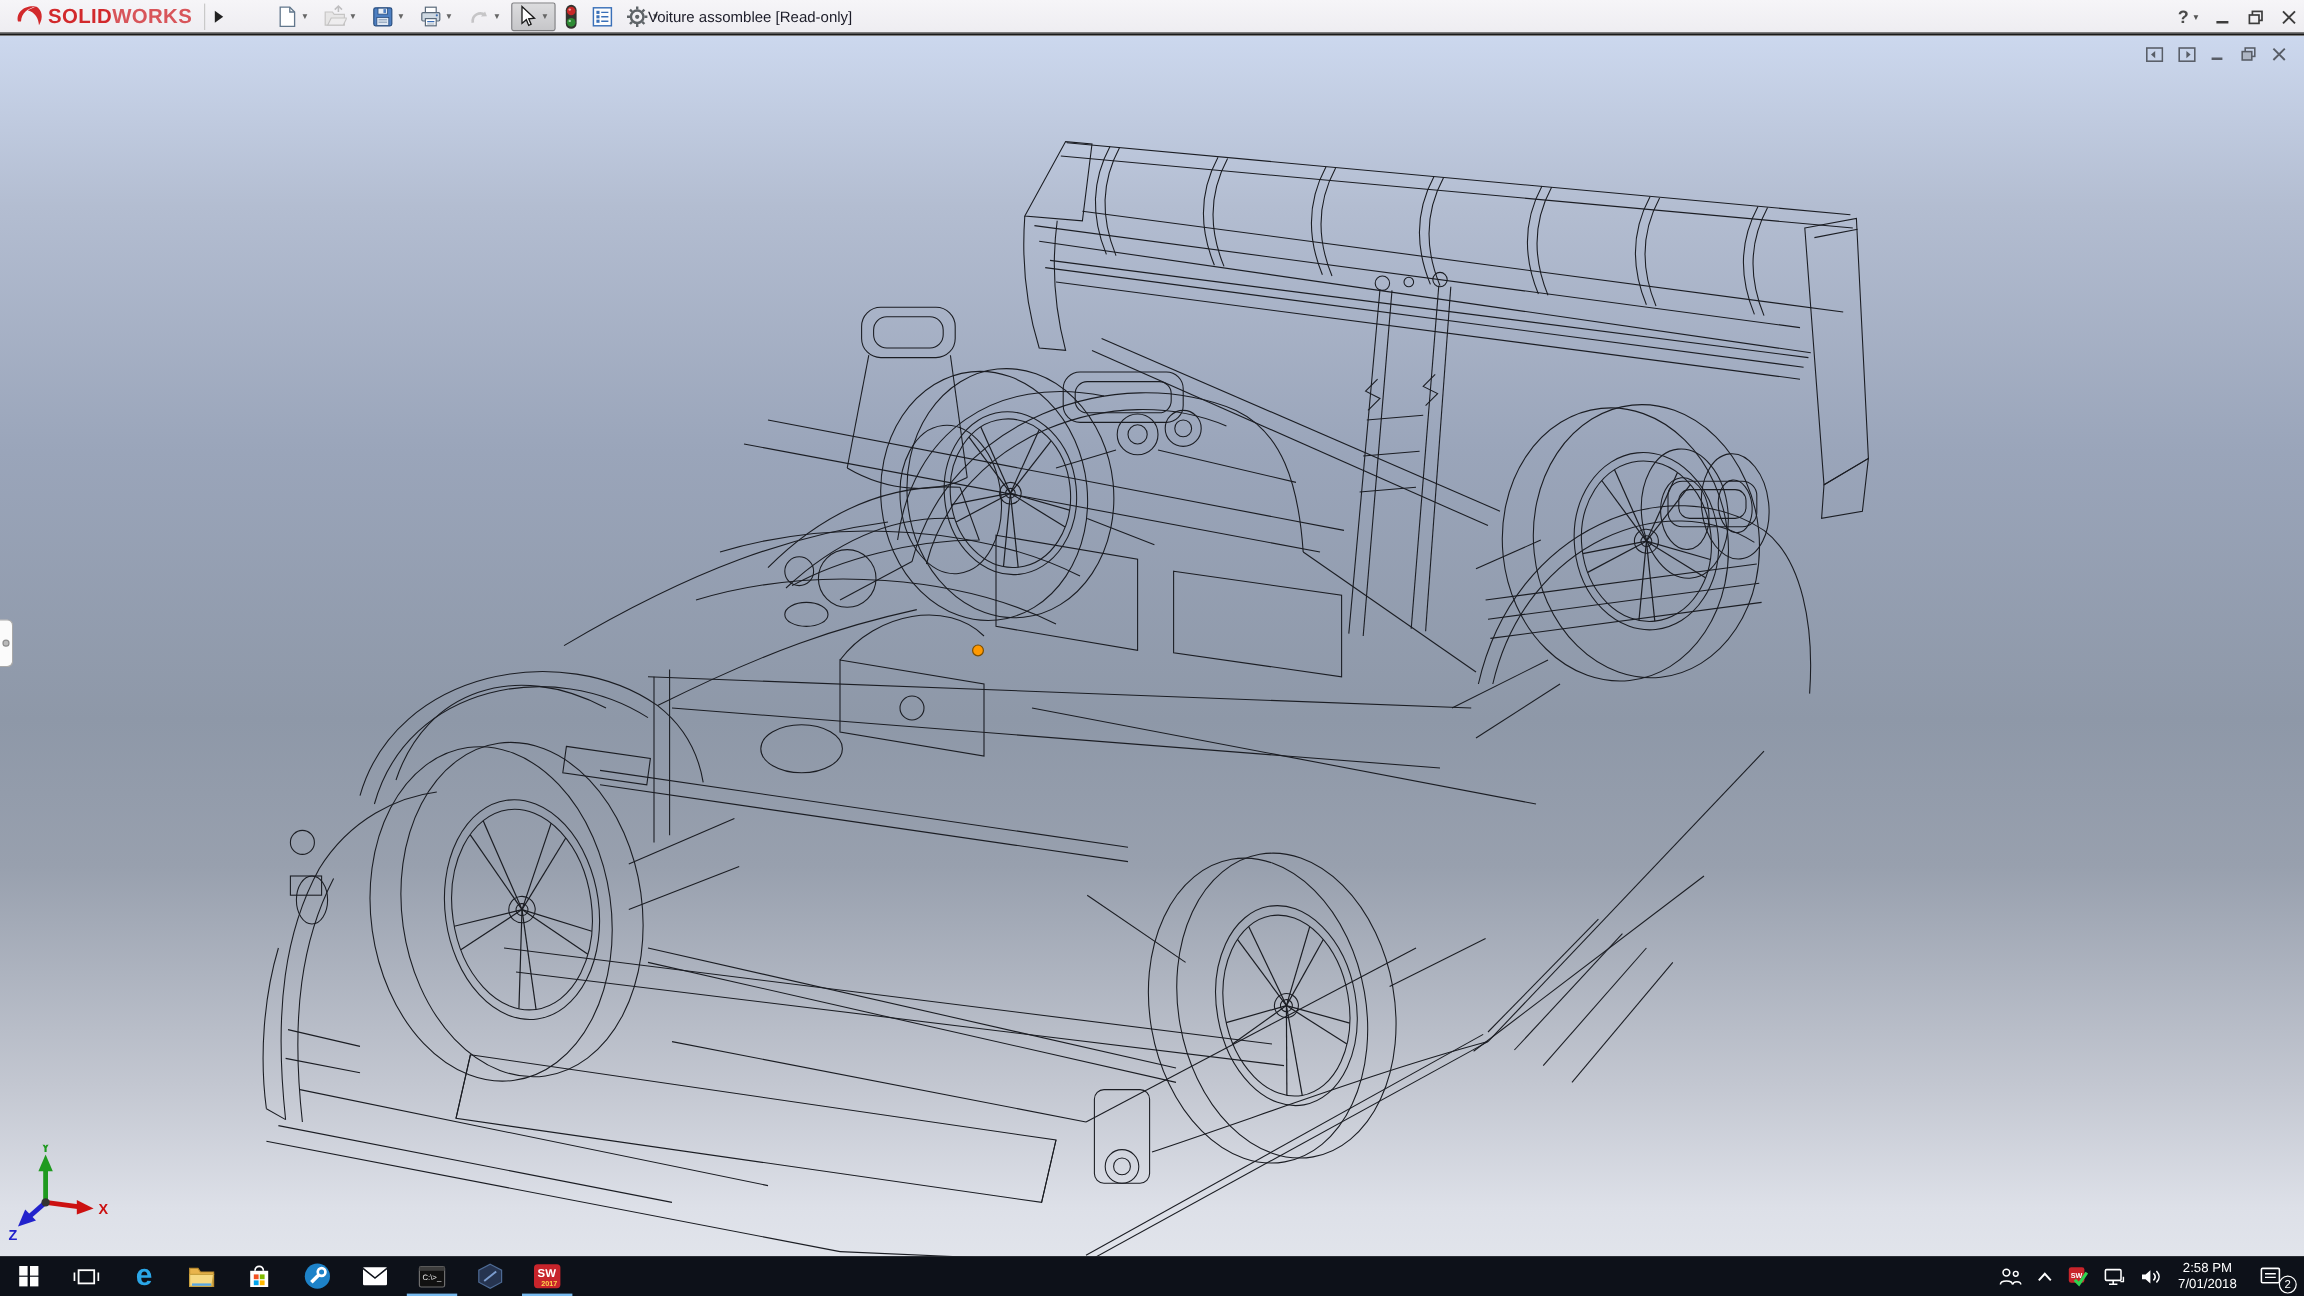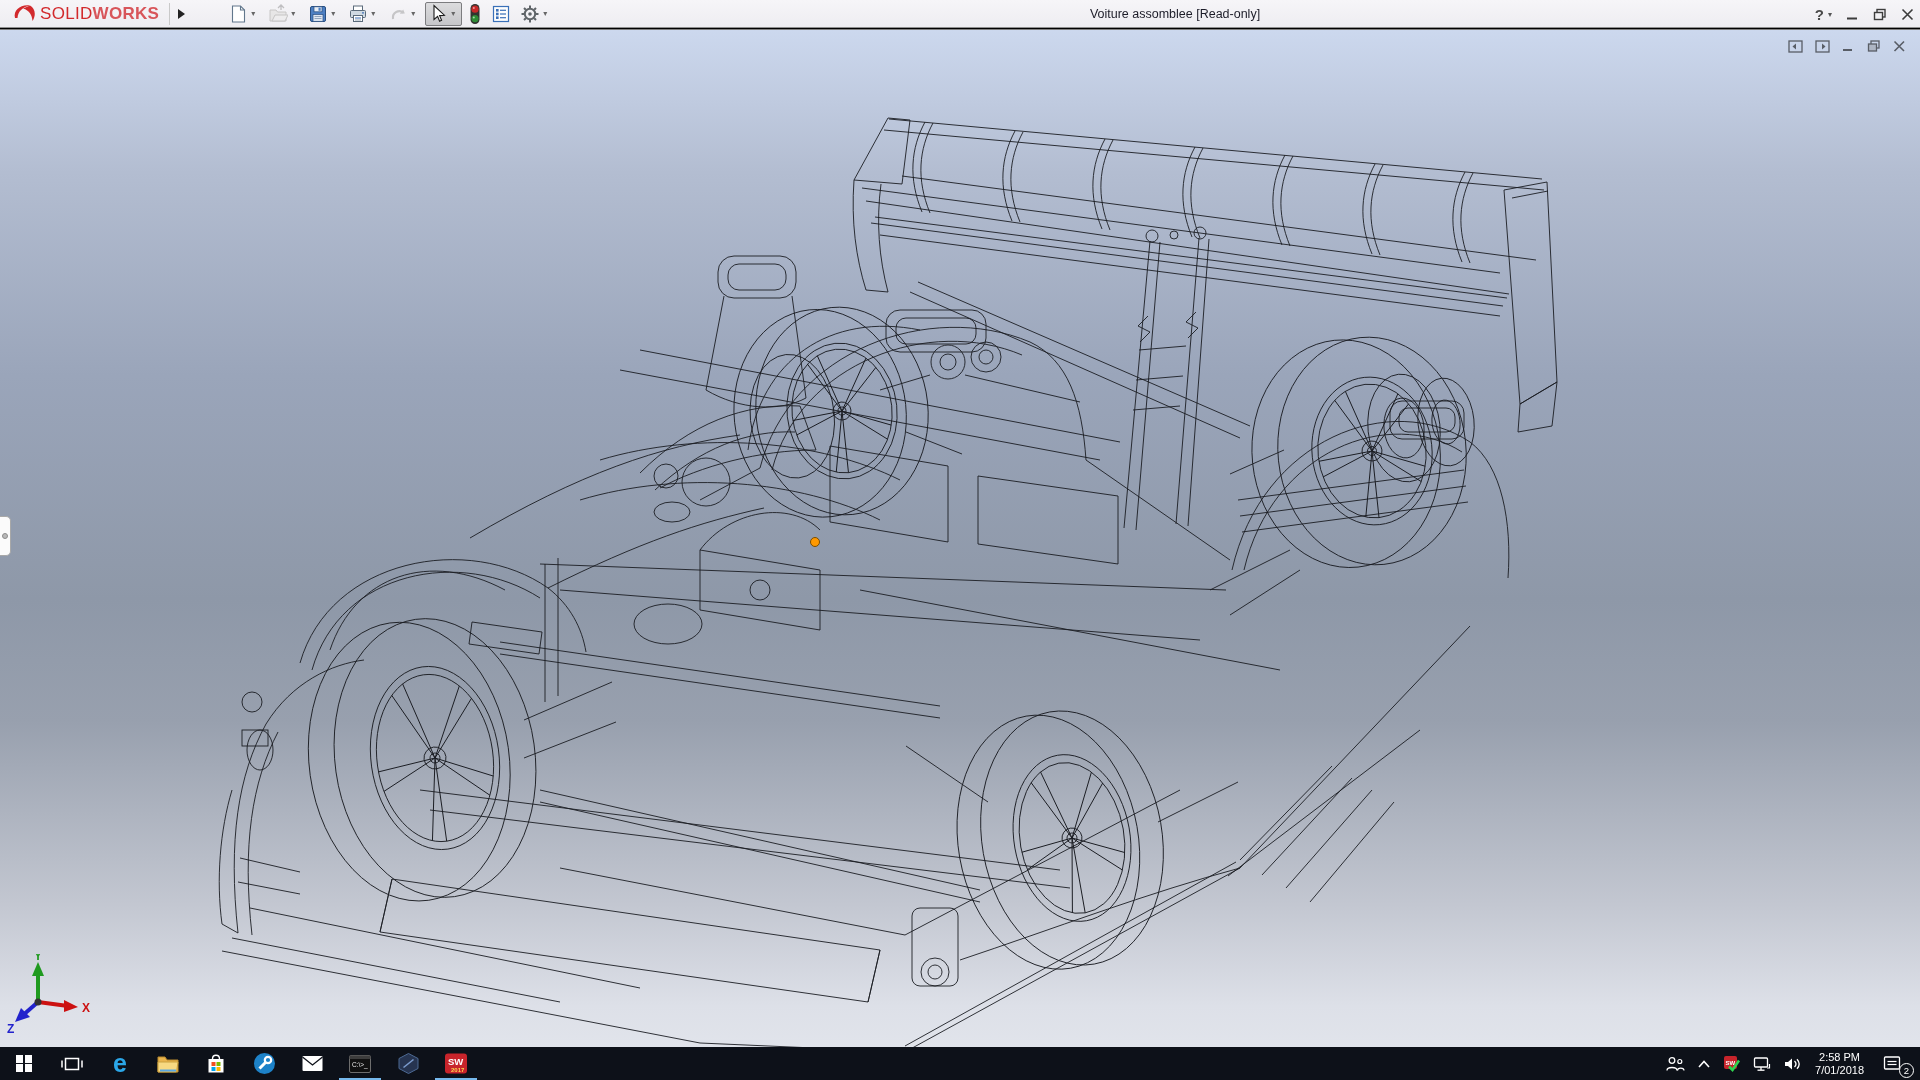--- a/index.html
+++ b/index.html
@@ -5,31 +5,31 @@
   * { margin:0; padding:0; box-sizing:border-box; }
   html,body { width:1920px; height:1080px; overflow:hidden; font-family:"Liberation Sans", sans-serif; background:#000; }
   #screen { position:relative; width:1920px; height:1080px; }
 
   
   .titlebar { position:absolute; top:0; left:0; right:0; height:28px;
     background:linear-gradient(#f6f5f8,#eeedf1); border-bottom:1px solid #8f8f8f;
     display:flex; align-items:center; z-index:30; }
   .brand { display:flex; align-items:center; padding:0 8px 0 10px; height:100%; }
   .brand-text { font-size:17px; letter-spacing:.3px; color:#d2292c; margin-left:4px; white-space:nowrap; }
-  .brand-text .b1 { font-weight:400; }
+  .brand-text .b1 { font-weight:700; }
   .brand-text .b2 { font-weight:700; color:#d8555a; }
   .brand-sep { width:1px; height:22px; background:#c9c9c9; margin:0 2px; }
   .menu-arrow { width:0; height:0; border-left:7px solid #222; border-top:5px solid transparent; border-bottom:5px solid transparent; margin:0 6px; }
   .toolbar { display:flex; align-items:center; gap:3px; margin-left:34px; }
   .tool { height:24px; display:flex; align-items:center; padding:0 2px; border:1px solid transparent; border-radius:2px; }
   .tool.pressed { background:linear-gradient(#dcdcde,#c6c6c9); border:1px solid #7c7c7f; }
   .tool .caret { font-size:8px; color:#666; margin-left:3px; width:8px; }
   .tool .caret::after { content:"▾"; }
   .tool.disabled svg { opacity:.42; filter:grayscale(.9); }
-  .tb-title { position:absolute; left:540px; right:110px; text-align:center; font-size:12.5px; color:#1c1c28; pointer-events:none; }
+  .tb-title { position:absolute; left:540px; right:110px; font-size:12.5px; color:#1c1c28; pointer-events:none; }
   .tb-right { position:absolute; right:6px; top:0; height:28px; display:flex; align-items:center; gap:14px; }
   .tb-btn { display:flex; align-items:center; color:#4a4a4a; font-size:14px; }
   .tb-btn .q { font-weight:bold; font-size:15px; }
   .tb-btn .caret2 { font-size:8px; margin-left:4px; color:#555; }
   .tb-btn .caret2::after { content:"▾"; }
 
   
   .viewport { position:absolute; top:29px; left:0; right:0; height:1018px;
     background:linear-gradient(180deg,#ccd8ee 0%, #b3bdd1 14%, #9aa5ba 34%, #8e98a8 56%, #98a0ae 68%, #c3c7d1 86%, #dde0e8 96%, #e1e4eb 100%);
     border-top:1px solid #7d7d7d; overflow:hidden; z-index:10; }

